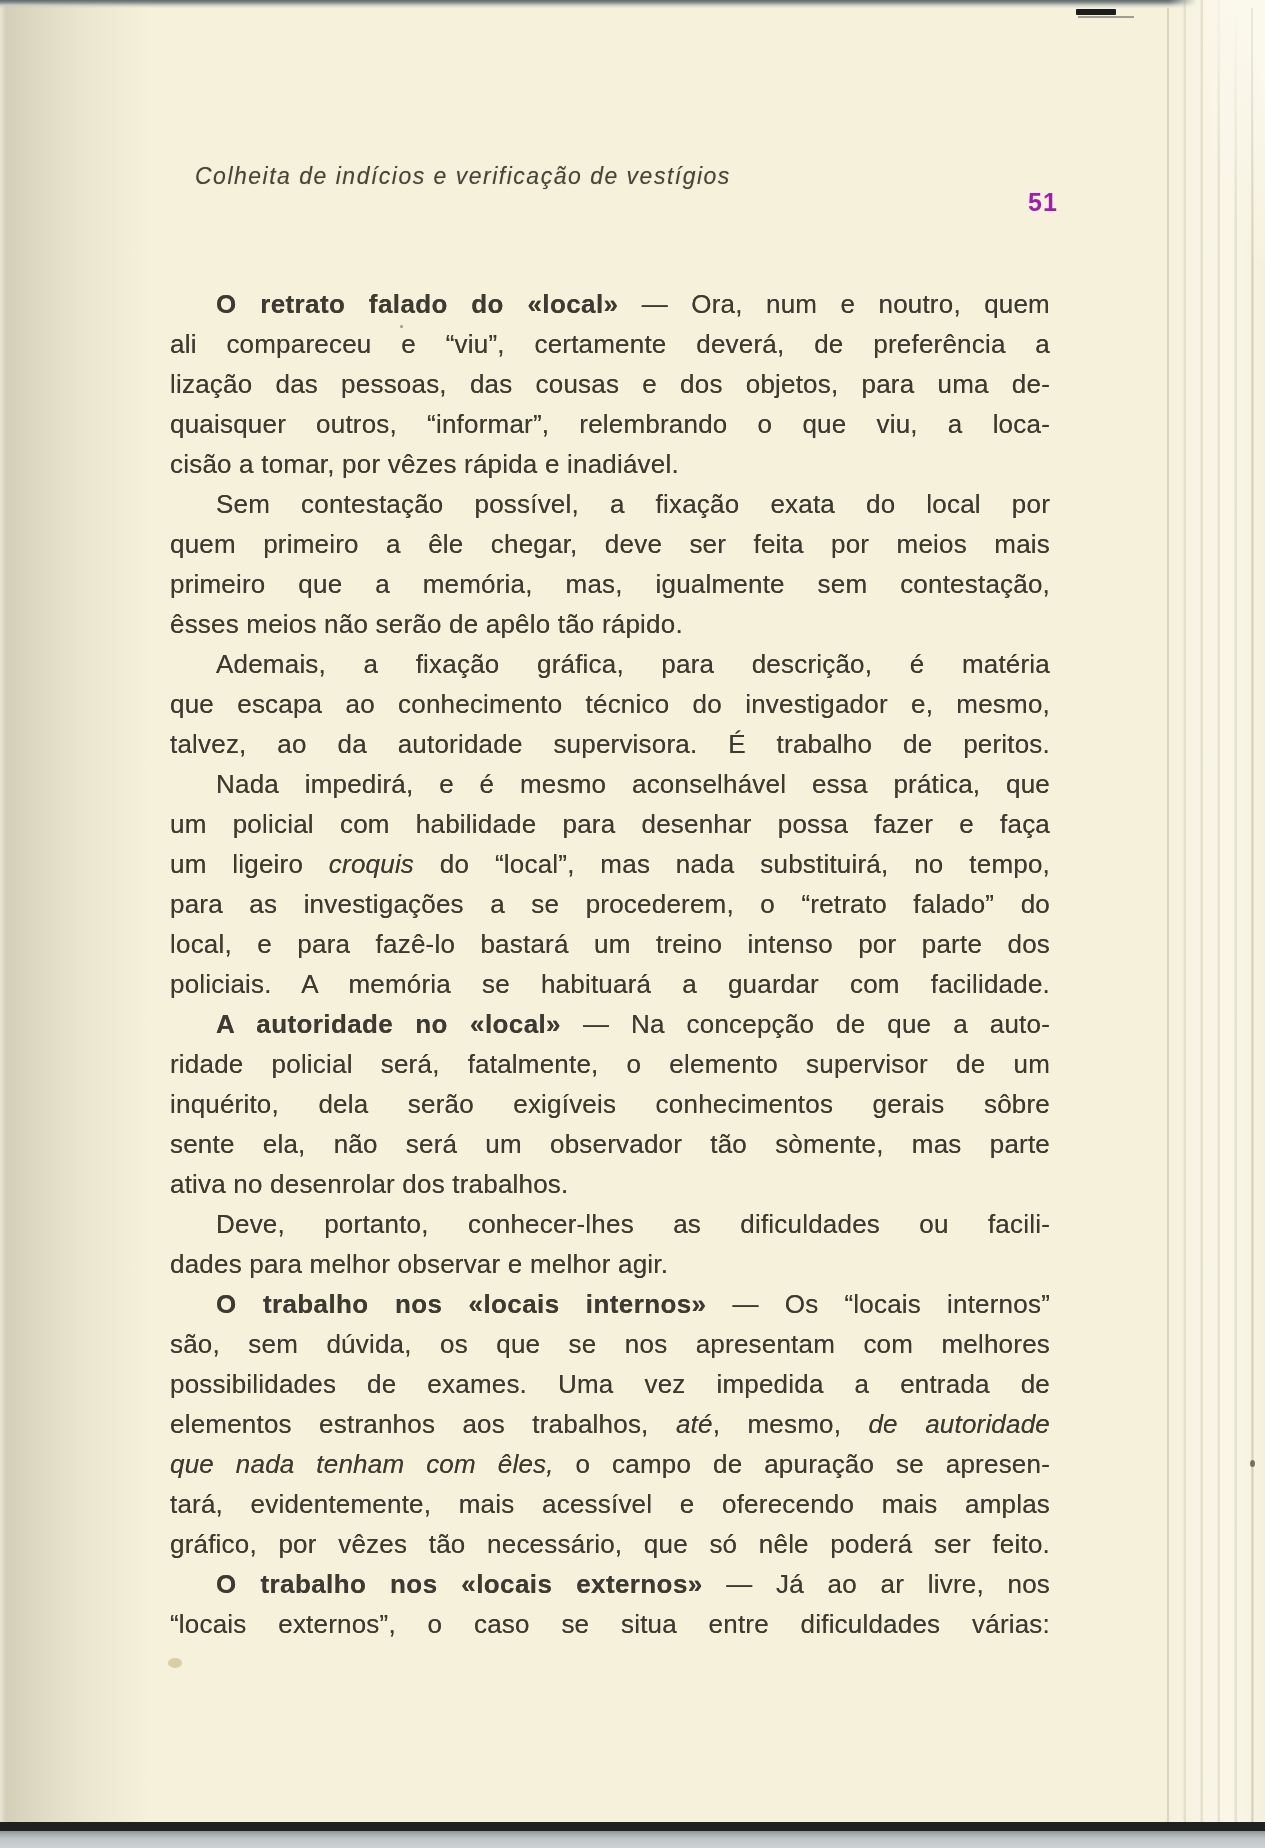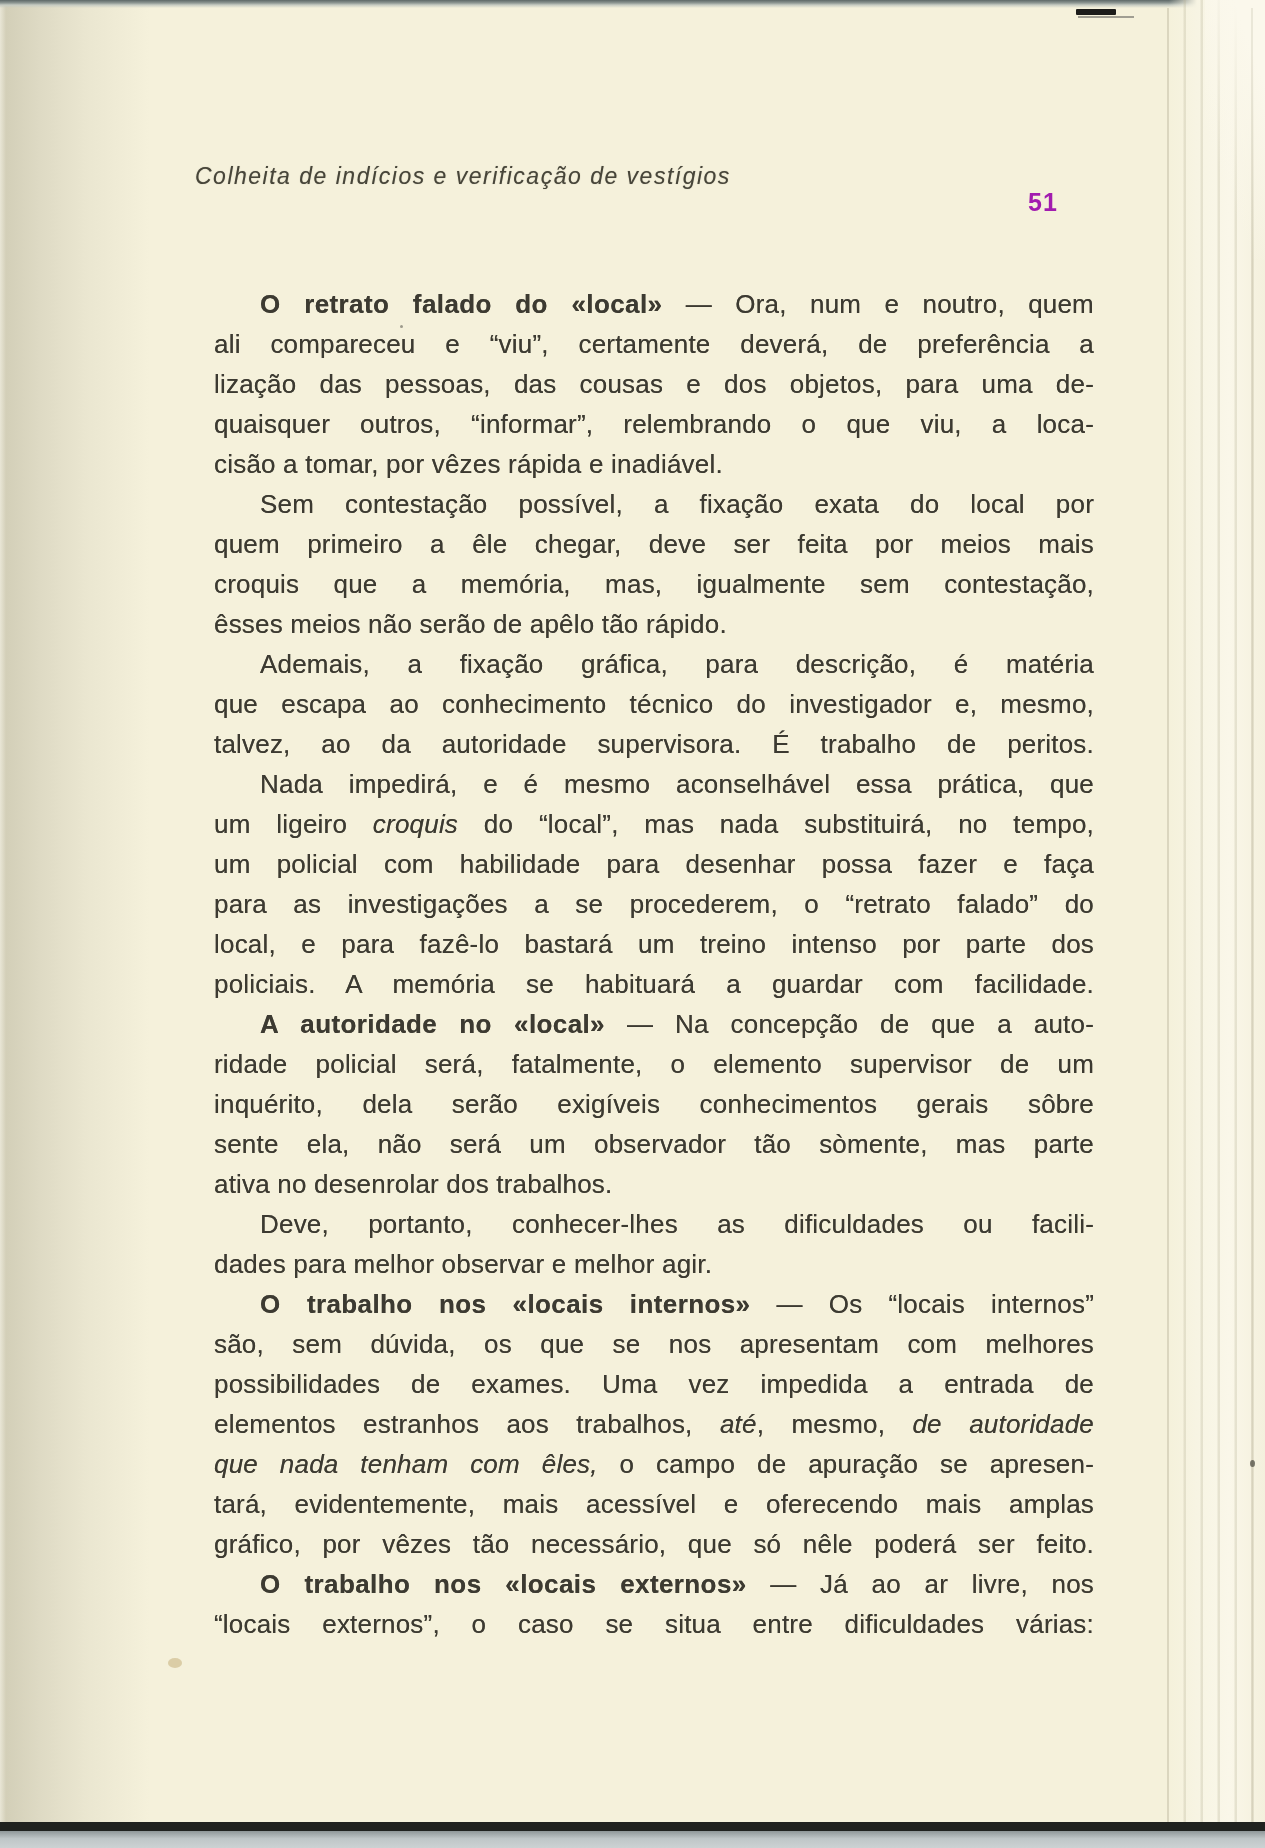--- a/index.html
+++ b/index.html
@@ -39,21 +39,21 @@
   .speck.s3{left:400px;top:325px;width:3px;height:3px;background:rgba(70,68,60,.5);}
 
   
   .running-head{position:absolute;left:195px;top:163px;width:560px;
     font-style:italic;font-size:23px;letter-spacing:1.5px;color:#474539;
     text-shadow:0 0 1px rgba(71,69,57,.4);}
   .page-number{position:absolute;left:1028px;top:188px;font-weight:bold;font-size:25px;
     letter-spacing:1px;color:#a21caf;}
 
   
-  .text-block{position:absolute;left:170px;top:284px;width:880px;font-size:26px;margin-left:44px;}
+  .text-block{position:absolute;left:170px;top:284px;width:880px;font-size:26px;}
   .line{height:40px;line-height:40px;text-align:justify;text-align-last:justify;
     overflow:hidden;white-space:normal;letter-spacing:.2px;
     text-shadow:0 0 .6px rgba(60,58,49,.75);}
   .line.indent{text-indent:46px;}
   .line.pend{text-align-last:left;}
   .line .b{font-weight:bold;letter-spacing:.4px;}
   .line .i{font-style:italic;}
 </style>
 </head>
 <body>
@@ -72,28 +72,28 @@
   <div class="page-number">51</div>
 
   <div class="text-block">
       <div class="line indent"><span class="b">O retrato falado do «local»</span><span> — Ora, num e noutro, quem</span></div>
       <div class="line"><span>ali compareceu e “viu”, certamente deverá, de preferência a</span></div>
       <div class="line"><span>lização das pessoas, das cousas e dos objetos, para uma de-</span></div>
       <div class="line"><span>quaisquer outros, “informar”, relembrando o que viu, a loca-</span></div>
       <div class="line pend"><span>cisão a tomar, por vêzes rápida e inadiável.</span></div>
       <div class="line indent"><span>Sem contestação possível, a fixação exata do local por</span></div>
       <div class="line"><span>quem primeiro a êle chegar, deve ser feita por meios mais</span></div>
-      <div class="line"><span>croquis que a memória, mas, igualmente sem contestação,</span></div>
+      <div class="line"><span>primeiro que a memória, mas, igualmente sem contestação,</span></div>
       <div class="line pend"><span>êsses meios não serão de apêlo tão rápido.</span></div>
       <div class="line indent"><span>Ademais, a fixação gráfica, para descrição, é matéria</span></div>
       <div class="line"><span>que escapa ao conhecimento técnico do investigador e, mesmo,</span></div>
       <div class="line"><span>talvez, ao da autoridade supervisora.  É trabalho de peritos.</span></div>
       <div class="line indent"><span>Nada impedirá, e é mesmo aconselhável essa prática, que</span></div>
+      <div class="line"><span>um policial com habilidade para desenhar possa fazer e faça</span></div>
       <div class="line"><span>um ligeiro </span><span class="i">croquis</span><span> do “local”, mas nada substituirá, no tempo,</span></div>
-      <div class="line"><span>um policial com habilidade para desenhar possa fazer e faça</span></div>
       <div class="line"><span>para as investigações a se procederem, o “retrato falado” do</span></div>
       <div class="line"><span>local, e para fazê-lo bastará um treino intenso por parte dos</span></div>
       <div class="line"><span>policiais.  A memória se habituará a guardar com facilidade.</span></div>
       <div class="line indent"><span class="b">A autoridade no «local»</span><span> — Na concepção de que a auto-</span></div>
       <div class="line"><span>ridade policial será, fatalmente, o elemento supervisor de um</span></div>
       <div class="line"><span>inquérito, dela serão exigíveis conhecimentos gerais sôbre</span></div>
       <div class="line"><span>sente ela, não será um observador tão sòmente, mas parte</span></div>
       <div class="line pend"><span>ativa no desenrolar dos trabalhos.</span></div>
       <div class="line indent"><span>Deve, portanto, conhecer-lhes as dificuldades ou facili-</span></div>
       <div class="line pend"><span>dades para melhor observar e melhor agir.</span></div>

